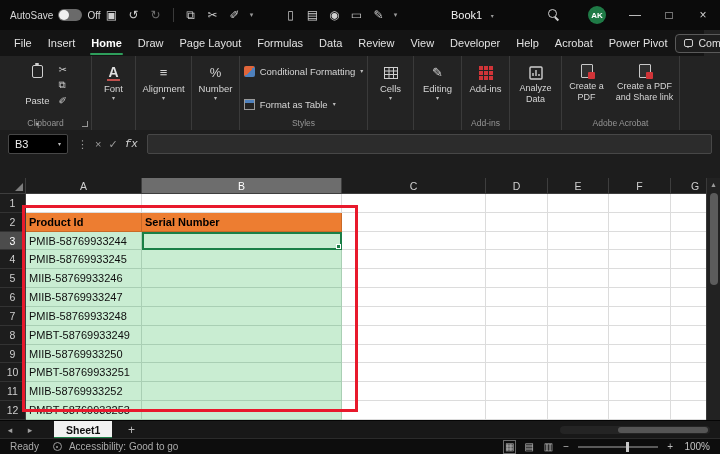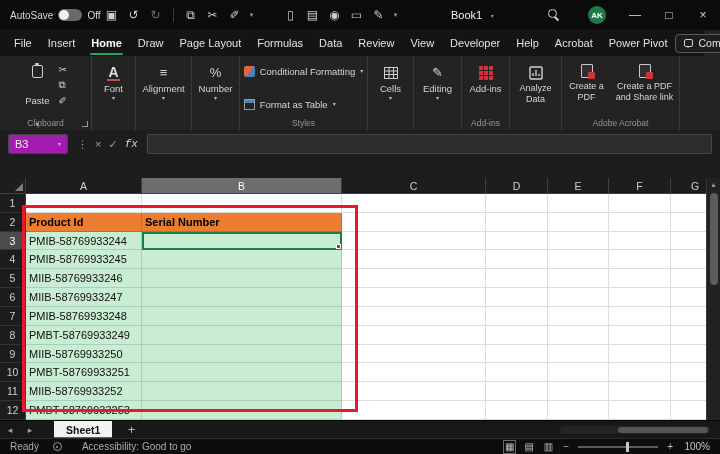--- a/index.html
+++ b/index.html
@@ -76,21 +76,21 @@
             background:linear-gradient(90deg,#ffd34d 0 33%,#9fd08a 33% 66%,#e98c8c 66% 100%); }
   .lbl2 { font-size:9px; text-align:center; line-height:11px; }
   .pdficon { width:12px; height:14px; border:1.2px solid #c8c8c8; border-radius:1px; position:relative; background:#2f2f2f; }
   .pdficon::after { content:""; position:absolute; right:-3px; bottom:-2px; width:7px; height:7px;
                     background:#d13438; border-radius:1px; }
   .adobe-pair { display:flex; gap:10px; padding:2px 8px 0; }
 
   
   .formulazone { position:absolute; top:130px; left:0; right:0; height:48px; background:#1d1d1d; }
   .fbrow { display:flex; align-items:center; height:28px; padding:0 8px; gap:4px; }
-  .namebox { width:60px; height:20px; background:#a21caf; border:1px solid #474747; border-radius:2px;
+  .namebox { width:60px; height:20px; background:#000000; border:1px solid #474747; border-radius:2px;
              display:flex; align-items:center; justify-content:space-between; padding:0 6px;
              font-size:11px; color:#efefef; }
   .fbicons { display:flex; align-items:center; gap:7px; color:#9d9d9d; font-size:11px; padding:0 5px; }
   .fx { font-style:italic; font-family:Liberation Mono, monospace; color:#d5d5d5; }
   .finput { flex:1; height:20px; background:#2c2c2c; border:1px solid #474747; border-radius:2px;
             color:#fff; font-size:11px; padding:0 6px; font-family:"Liberation Sans",sans-serif; }
 
   
   .sheetarea { position:absolute; top:178px; left:0; right:0; height:242px; background:#fff; }
   .col-headers { display:flex; height:16px; }
@@ -130,21 +130,21 @@
   .sheettab::after { content:""; position:absolute; left:0; right:0; bottom:0; height:2px; background:#1a7f46; }
   .addsheet { width:22px; text-align:center; font-size:12px; color:#bdbdbd; margin-left:8px; }
   .hscroll { margin-left:auto; margin-right:10px; width:150px; height:8px; background:#242424;
              border-radius:4px; position:relative; }
   .hthumb { position:absolute; right:2px; top:1px; width:90px; height:6px; background:#555; border-radius:3px; }
 
   
   .statusbar { position:absolute; top:438px; left:0; right:0; height:16px; background:#0d0d0d;
                display:flex; align-items:center; color:#ababab; font-size:10px; gap:14px; padding:0 10px;
                border-top:1px solid #2b2b2b; }
-  .accgroup { display:flex; align-items:center; gap:20px; }
+  .accgroup { display:flex; align-items:center; gap:7px; }
   .accicon { width:9px; height:9px; border:1px solid #9a9a9a; border-radius:50%; position:relative; }
   .accicon::after { content:""; position:absolute; left:2.5px; top:2.5px; width:2px; height:2px;
                     background:#9a9a9a; border-radius:50%; }
   .sbright { margin-left:auto; display:flex; align-items:center; gap:8px; }
   .viewicon { font-size:10px; color:#bdbdbd; line-height:12px; padding:0 1px; }
   .viewicon.active { outline:1px solid #6a6a6a; }
   .zoomtrack { width:80px; height:2px; background:#5a5a5a; position:relative; }
   .zoomthumb { position:absolute; left:60%; top:-4px; width:3px; height:10px; background:#c7c7c7; }
   .zoomlabel { min-width:28px; text-align:right; color:#c4c4c4; }
 </style>

